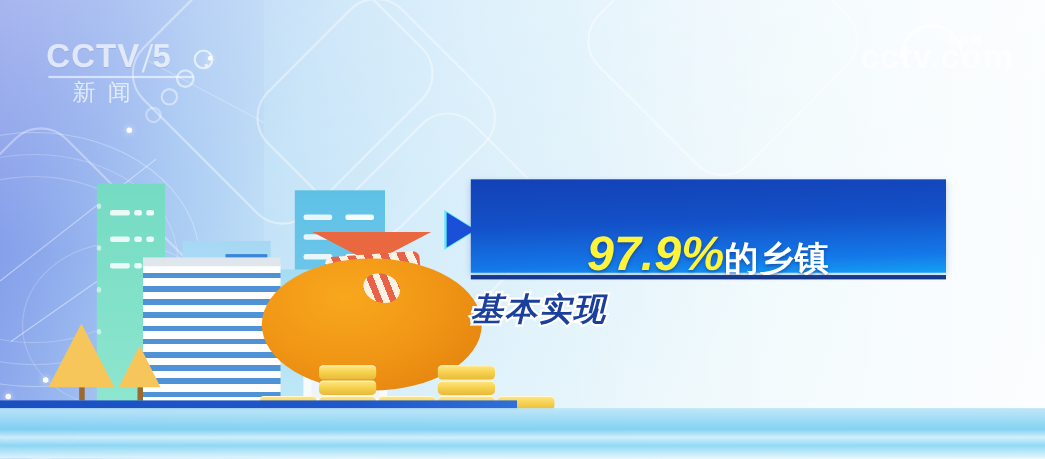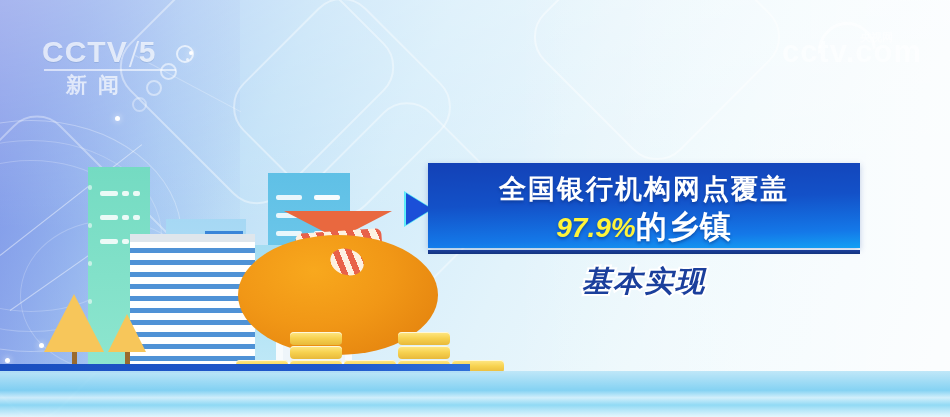--- a/index.html
+++ b/index.html
@@ -68,21 +68,21 @@
   }
   .cctv-logo .slash{
     display:inline-block;transform:skewX(-18deg);
     border-left:2px solid rgba(255,255,255,.8);height:26px;
     margin:0 4px -5px 5px;
   }
   .cctv-logo .rule{
     width:132px;height:2px;background:rgba(255,255,255,.72);margin:1px 0 2px 2px;
   }
   .cctv-logo .row2{
-    font-size:21px;font-weight:700;letter-spacing:11px;
+    font-size:21px;font-weight:400;letter-spacing:11px;
     color:rgba(255,255,255,.85);line-height:24px;margin-left:24px;
   }
   .watermark{
     position:absolute;right:28px;top:34px;
     font-size:31px;font-weight:700;letter-spacing:1px;
     color:rgba(255,255,255,.55);
   }
   .watermark .arc{
     position:absolute;left:36px;top:-12px;width:52px;height:52px;
     border:3px solid rgba(255,255,255,.5);border-radius:50%;
@@ -167,36 +167,36 @@
     position:absolute;left:0;right:0;top:8px;text-align:center;
     color:#fff;font-size:27px;font-weight:700;letter-spacing:2px;
     text-shadow:0 2px 3px rgba(8,40,110,.45);
   }
   .banner .l2{
     position:absolute;left:0;right:0;top:43px;text-align:center;
     font-size:31px;font-weight:700;letter-spacing:1px;
     text-shadow:0 2px 3px rgba(8,40,110,.45);
     white-space:nowrap;
   }
-  .banner .pct{color:#fff43a;font-style:italic;font-size:28px;letter-spacing:0;}
+  .banner .pct{color:#fff43a;font-style:italic;font-size:44px;letter-spacing:0;}
   .banner .tail{color:#fff;}
   .arrow{
     position:absolute;left:406px;top:193px;width:0;height:0;
     border-top:16px solid transparent;border-bottom:16px solid transparent;
     border-left:26px solid #1b4fd8;
     filter:drop-shadow(1px 0 0 #5ff0f8) drop-shadow(-1px 0 0 #5ff0f8);
   }
   .arrow-glow{
     position:absolute;left:404px;top:191px;width:0;height:0;
     border-top:18px solid transparent;border-bottom:18px solid transparent;
     border-left:29px solid rgba(70,232,246,.85);
   }
 
   .subhead{
-    position:absolute;left:428px;top:262px;width:432px;text-align:center;
+    position:absolute;left:428px;top:262px;width:432px;text-align:left;
     font-size:29px;font-weight:700;font-style:italic;letter-spacing:2px;
     color:#1b3f9c;
     -webkit-text-stroke:4px #ffffff;
     paint-order:stroke fill;
   }
 
   .pill{
     position:absolute;left:425px;top:306px;width:440px;height:44px;
     background:#ffffff;border-radius:22px;
     box-shadow:0 2px 5px rgba(40,90,160,.18);
@@ -372,21 +372,20 @@
     <div class="ground"></div>
   </div>
 
   <div class="waterband"></div>
 
 
   <div class="arrow-glow"></div>
   <div class="arrow"></div>
 
   <div class="banner">
-    <div class="l1">全国银行机构网点覆盖</div>
     <div class="l2">
       <span class="pct">97.9%</span><span class="tail">的乡镇</span>
     </div>
   </div>
   <div class="banner-under"></div>
 
   <div class="subhead">基本实现</div>
 
 
 </div>

